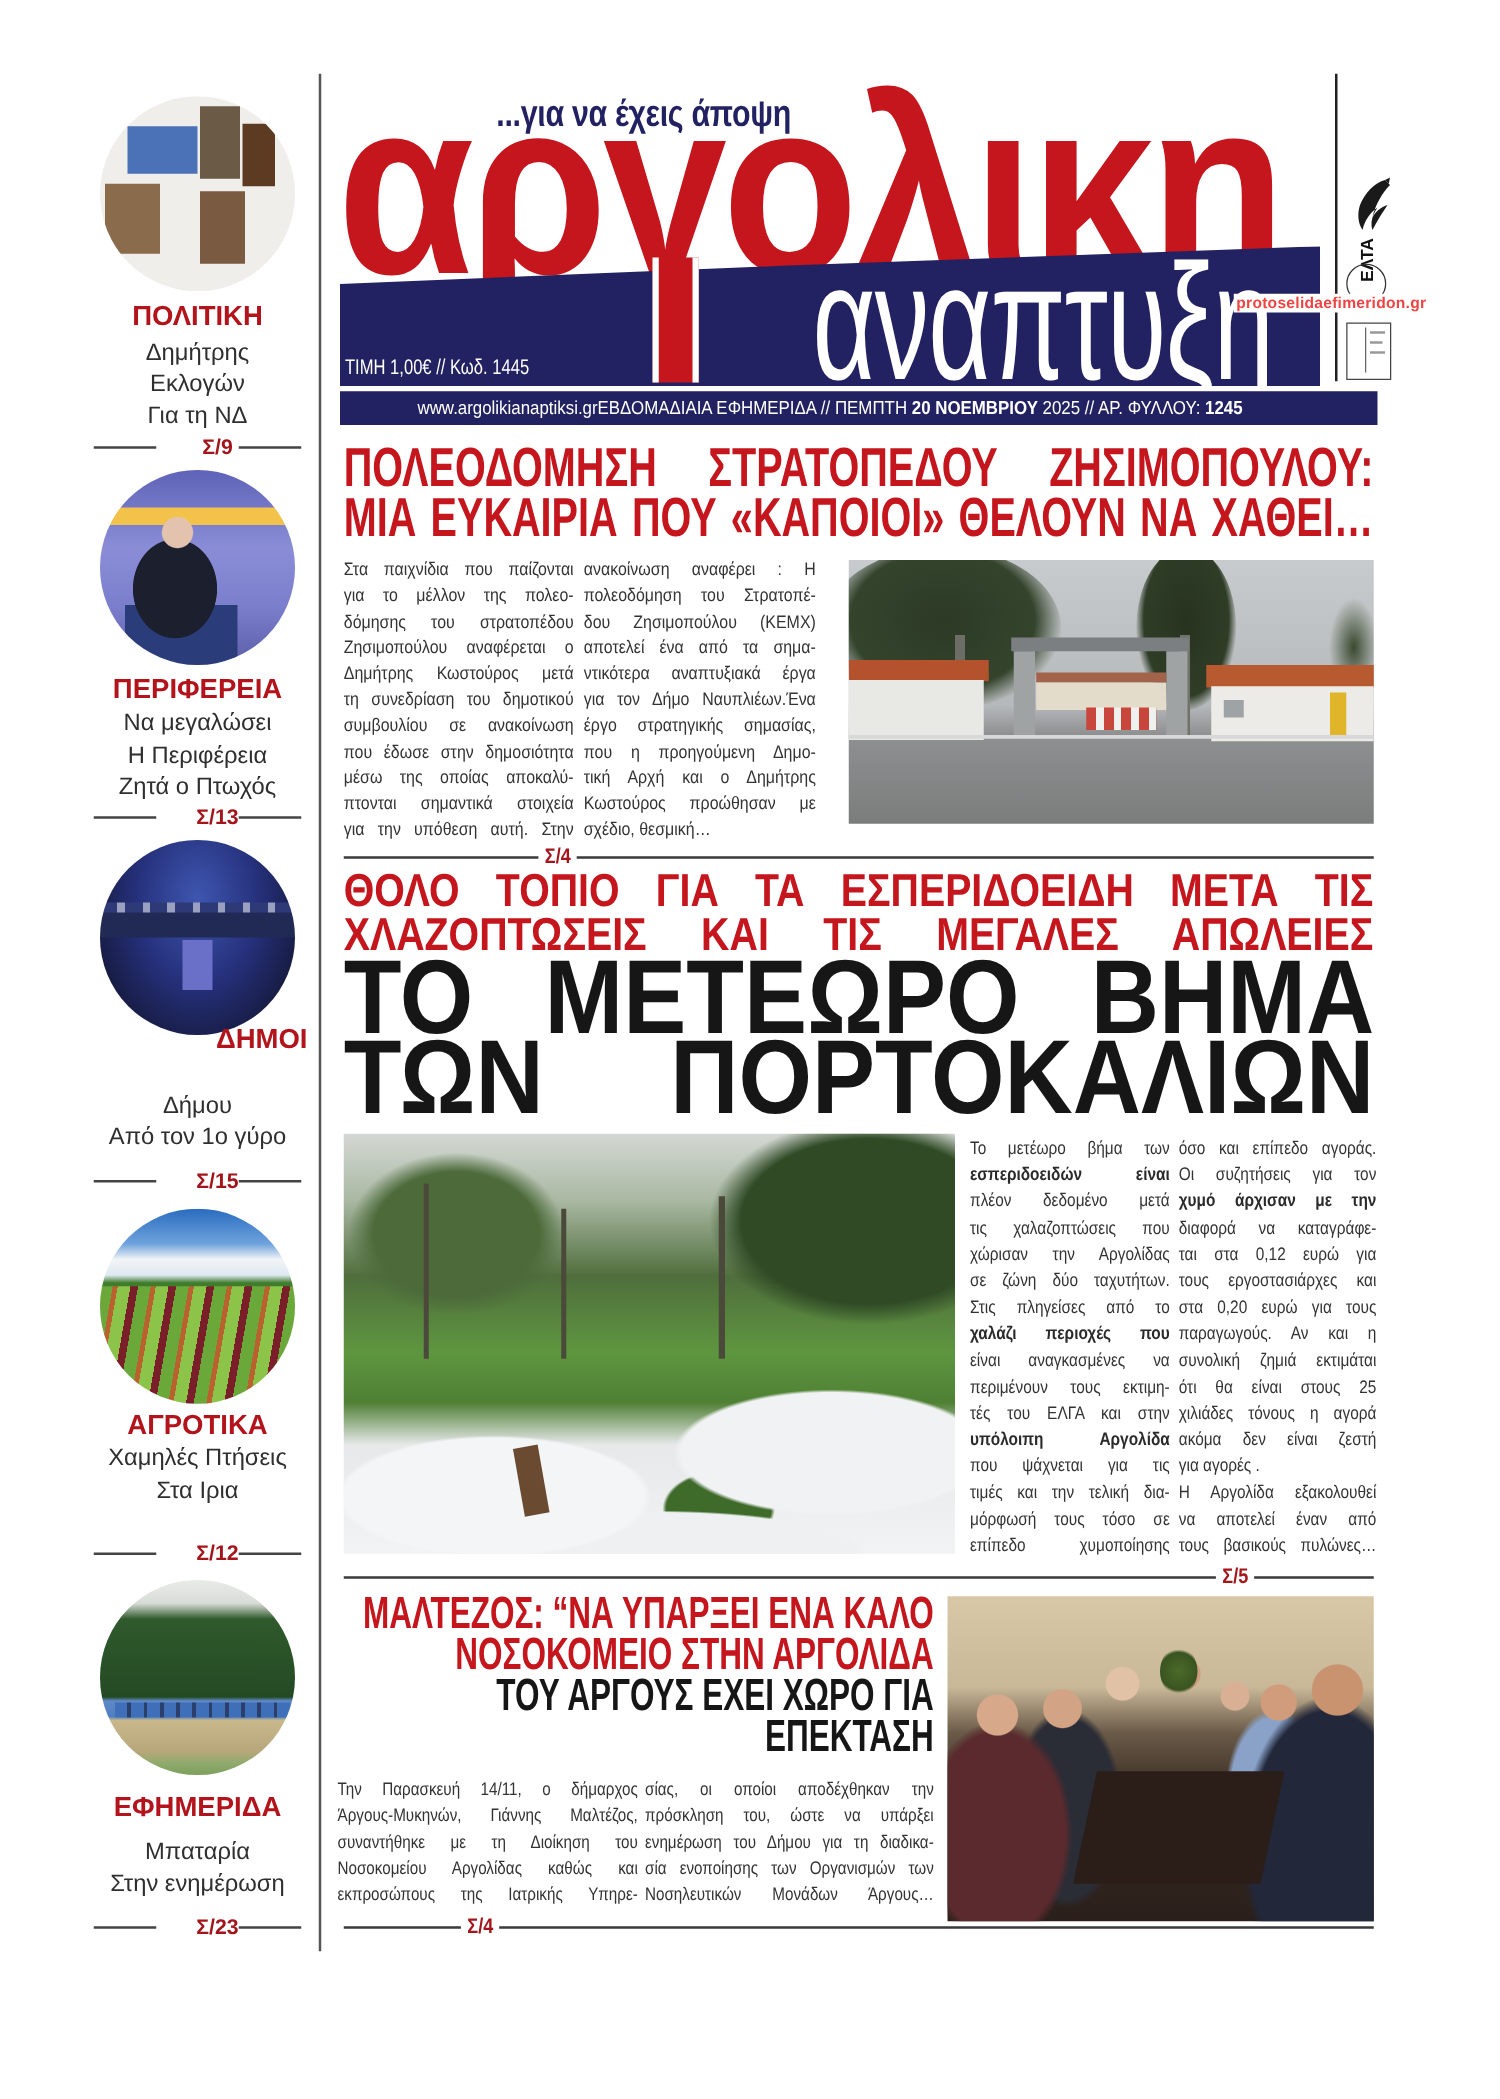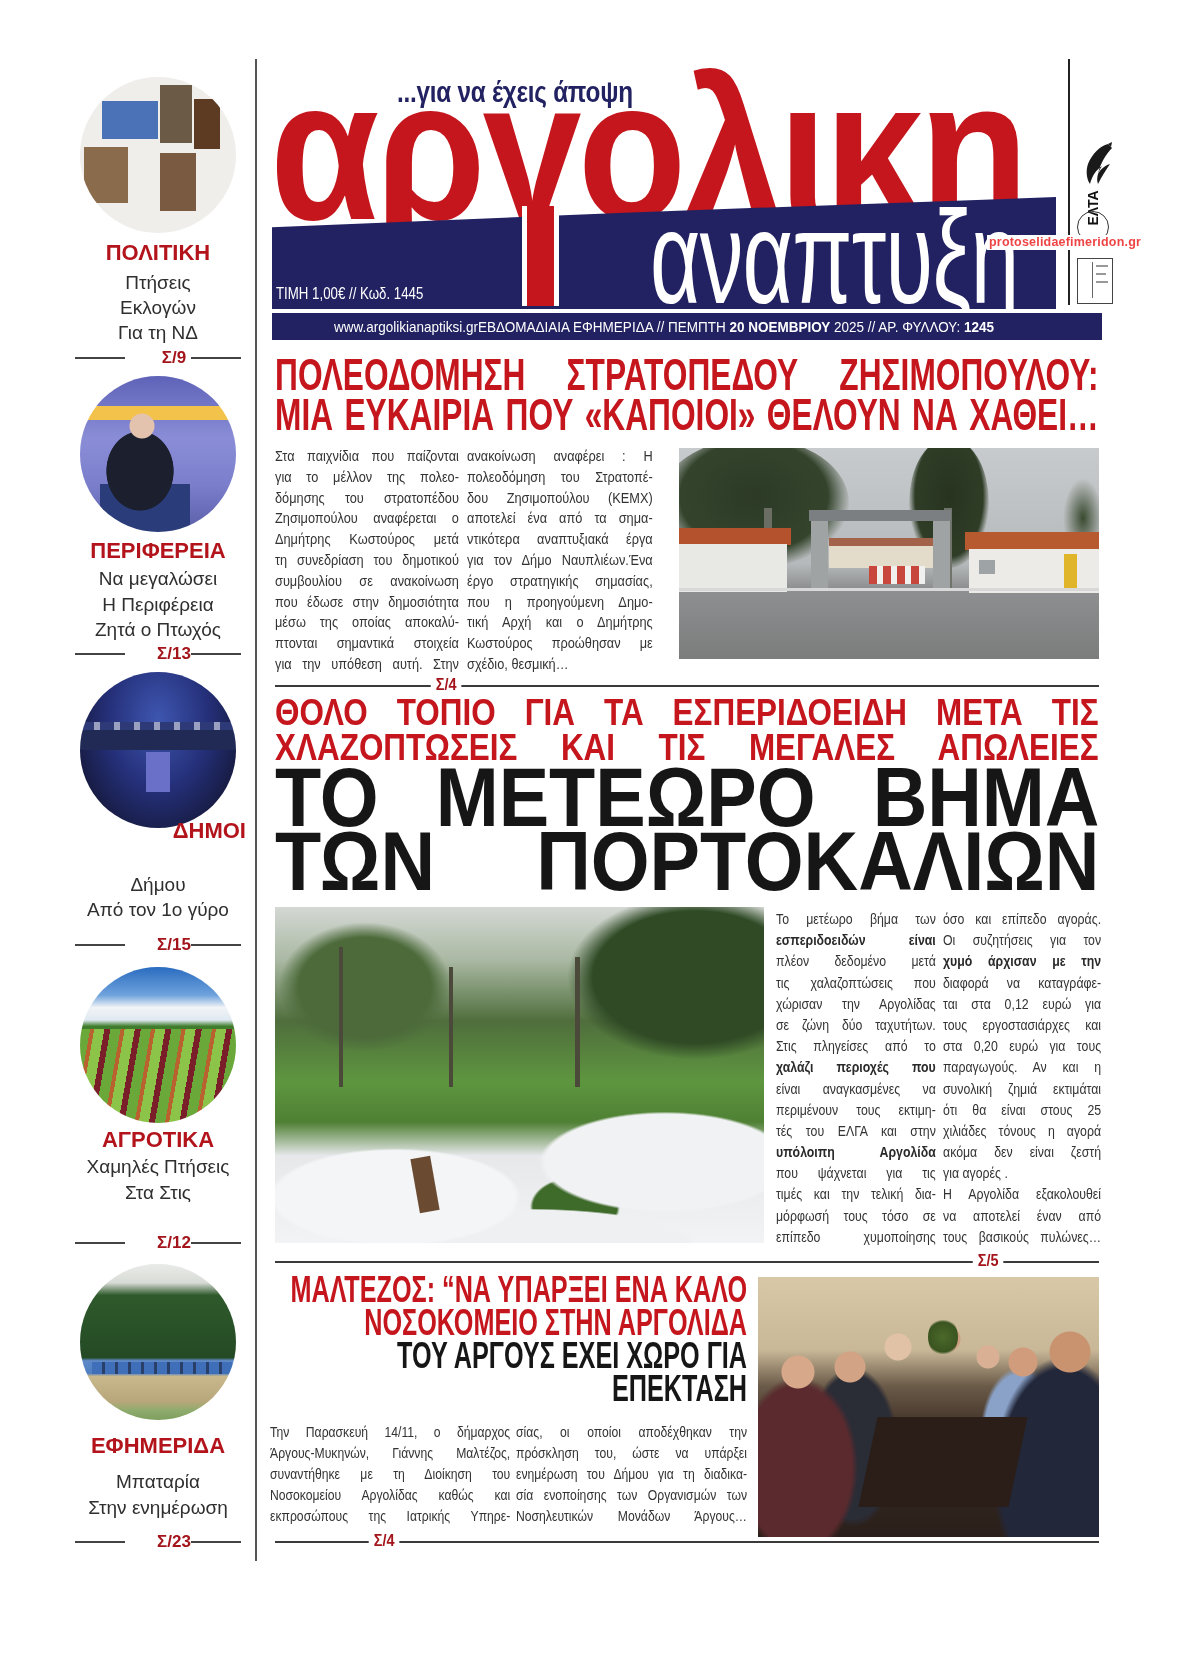--- a/index.html
+++ b/index.html
@@ -91,21 +91,21 @@
     linear-gradient(#8a6b4c,#8a6b4c) 4px 70px/44px 56px no-repeat,
     linear-gradient(#6e8fc6,#6e8fc6) 8px 74px/36px 48px no-repeat,
     linear-gradient(#6a5a46,#6a5a46) 80px 8px/32px 58px no-repeat,
     linear-gradient(#a89a88,#a89a88) 84px 12px/24px 50px no-repeat,
     linear-gradient(#5c3b22,#5c3b22) 114px 22px/26px 50px no-repeat,
     linear-gradient(#3b4a5a,#3b4a5a) 118px 26px/18px 40px no-repeat,
     linear-gradient(#7a5a40,#7a5a40) 80px 76px/36px 58px no-repeat,
     linear-gradient(#b79a86,#b79a86) 84px 80px/28px 50px no-repeat,
     #f0eeeb;"></div>
   <div class="sb-cat" style="top:163px;">ΠΟΛΙΤΙΚΗ</div>
-  <div class="sb-line" style="top:194px;">Πτήσεις</div>
+  <div class="sb-line" style="top:194px;">Δημήτρης</div>
   <div class="sb-line" style="top:219px;">Εκλογών</div>
   <div class="sb-line" style="top:244px;">Για τη ΝΔ</div>
   <div class="sb-page" style="top:271px;">
       <div class="l left"></div>
       <div class="l right"></div>
       <div class="t">Σ/9</div>
     </div>
 </div>
 
 <div class="sb-item" style="top:376px;">
@@ -142,21 +142,21 @@
       <div class="t">Σ/15</div>
     </div>
 </div>
 
 <div class="sb-item" style="top:967px;">
   <div class="circle" style="background:
     repeating-linear-gradient(100deg,#6aa83a 0 10px,#b9612f 10px 14px,#8cc44a 14px 24px,#7a1f2a 24px 30px) 0 62px/156px 94px no-repeat,
     linear-gradient(to bottom,#2a6cc0 0%,#6ea2dc 18%,#f2f4f6 26%,#dfe9f2 34%,#3f7d2c 38%,#3f7d2c 40%);"></div>
   <div class="sb-cat" style="top:160px;">ΑΓΡΟΤΙΚΑ</div>
   <div class="sb-line" style="top:188px;">Χαμηλές Πτήσεις</div>
-  <div class="sb-line" style="top:214px;">Στα Στις</div>
+  <div class="sb-line" style="top:214px;">Στα Ιρια</div>
   <div class="sb-page" style="top:266px;">
       <div class="l left"></div>
       <div class="l right"></div>
       <div class="t">Σ/12</div>
     </div>
 </div>
 
 <div class="sb-item" style="top:1264px;">
   <div class="circle" style="background:
     repeating-linear-gradient(90deg,#3f6fb8 0 10px,#2a3f6a 10px 13px) 12px 98px/140px 12px no-repeat,

